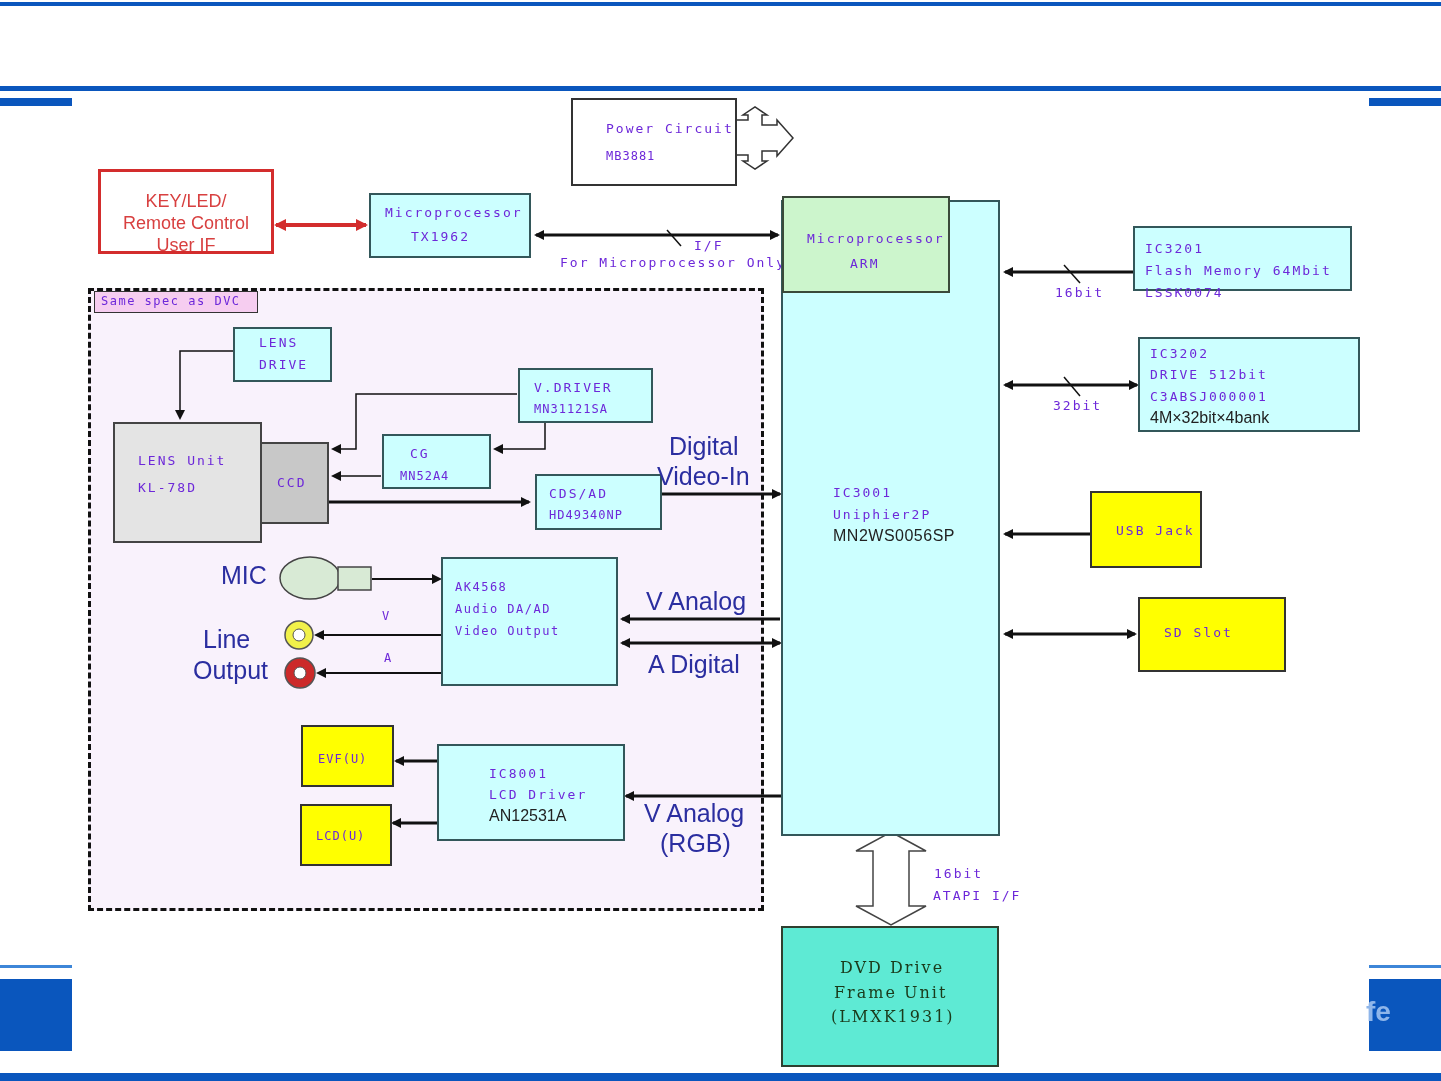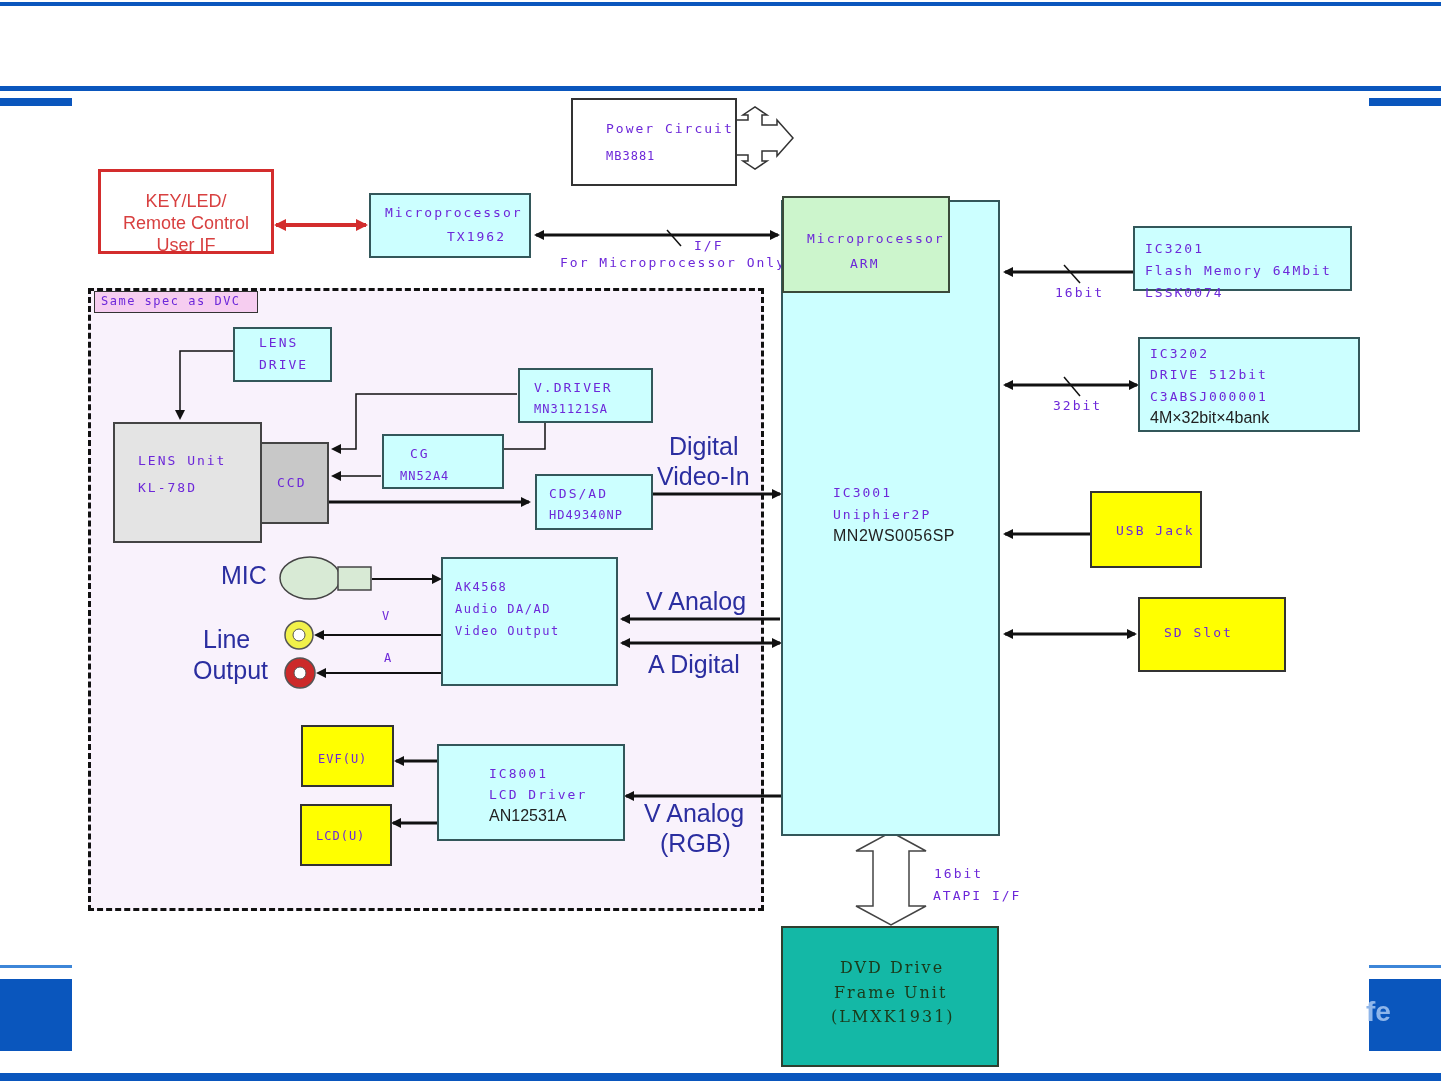--- a/index.html
+++ b/index.html
@@ -7,21 +7,21 @@
   .band { position: absolute; background: #0a56bd; }
   .band.light { background: #3d86d8; }
   .wm { position: absolute; left: 1366px; top: 996px; color: #8fb6ea; font: bold 28px "Liberation Sans", sans-serif; }
   svg.wires { position: absolute; left: 0; top: 0; }
   .box { position: absolute; box-sizing: border-box; border: 2px solid #333; }
   .cyan { background: #ccffff; border-color: #33575a; }
   .grey { background: #e4e4e4; border-color: #444; }
   .grey2 { background: #c8c8c8; border-color: #444; }
   .yellow { background: #ffff00; border-color: #333; }
   .green { background: #ccf5cc; border-color: #3a4a3a; }
-  .dgreen { background: #14b8a6; border-color: #2f3f2f; }
+  .dgreen { background: #5eead4; border-color: #2f3f2f; }
   .white { background: #ffffff; border-color: #333; }
   .red { background: #ffffff; border: 3px solid #d32d2d; }
   .mono { font-family: "DejaVu Sans Mono", monospace; font-size: 13px; letter-spacing: 2px; color: #6d28d9; }
   .serif { font-family: "DejaVu Serif", serif; font-size: 16px; letter-spacing: 2px; color: #1a3a1a; }
   .sans { font-family: "Liberation Sans", sans-serif; color: #2b2ea0; }
   .t { position: absolute; white-space: nowrap; }
   .redtxt { font-family: "Liberation Sans", sans-serif; font-size: 18px; color: #d84040; text-align: center; line-height: 22px; }
   .dvc { position: absolute; left: 88px; top: 288px; width: 676px; height: 623px; box-sizing: border-box; border: 3px dashed #111; background: #f9f2fc; }
   .dvc-tag { position: absolute; left: 94px; top: 291px; width: 164px; height: 22px; box-sizing: border-box; border: 1.5px solid #333; background: #f6cdf0; }
 </style>
@@ -106,21 +106,21 @@
 </svg>
 
 <div class="box red" style="left:98px;top:169px;width:176px;height:85px;">
   <div class="t redtxt" style="left:0;right:0;top:18px;">KEY/LED/</div>
   <div class="t redtxt" style="left:0;right:0;top:40px;">Remote Control</div>
   <div class="t redtxt" style="left:0;right:0;top:62px;">User IF</div>
 </div>
 
 <div class="box cyan" style="left:369px;top:193px;width:162px;height:65px;">
   <span class="t mono" style="left:14px;top:10px;">Microprocessor</span>
-  <span class="t mono" style="left:40px;top:34px;margin-left:36px;">TX1962</span>
+  <span class="t mono" style="left:40px;top:34px;">TX1962</span>
 </div>
 
 <div class="box white" style="left:571px;top:98px;width:166px;height:88px;">
   <span class="t mono" style="left:33px;top:21px;">Power Circuit</span>
   <span class="t mono" style="left:33px;top:49px;font-size:12px;letter-spacing:1px;">MB3881</span>
 </div>
 
 <span class="t mono" style="left:694px;top:238px;">I/F</span>
 <span class="t mono" style="left:560px;top:255px;">For Microprocessor Only</span>
 
@@ -175,26 +175,26 @@
 </div>
 <div class="box grey2" style="left:260px;top:442px;width:69px;height:82px;">
   <span class="t mono" style="left:15px;top:31px;">CCD</span>
 </div>
 
 <div class="box cyan" style="left:518px;top:368px;width:135px;height:55px;">
   <span class="t mono" style="left:14px;top:10px;">V.DRIVER</span>
   <span class="t mono" style="left:14px;top:32px;font-size:12px;letter-spacing:1px;">MN31121SA</span>
 </div>
 
-<div class="box cyan" style="left:382px;top:434px;width:122px;height:55px;">
+<div class="box cyan" style="left:382px;top:434px;width:109px;height:55px;">
   <span class="t mono" style="left:26px;top:10px;">CG</span>
   <span class="t mono" style="left:16px;top:33px;font-size:12px;letter-spacing:1px;">MN52A4</span>
 </div>
 
-<div class="box cyan" style="left:535px;top:474px;width:118px;height:56px;text-align:right;">
+<div class="box cyan" style="left:535px;top:474px;width:127px;height:56px;text-align:right;">
   <span class="t mono" style="left:12px;top:10px;">CDS/AD</span>
   <span class="t mono" style="left:12px;top:32px;font-size:12px;letter-spacing:1px;">HD49340NP</span>
 </div>
 
 <span class="t sans" style="left:669px;top:432px;font-size:25px;">Digital</span>
 <span class="t sans" style="left:657px;top:462px;font-size:25px;">Video-In</span>
 
 <span class="t sans" style="left:221px;top:561px;font-size:25px;">MIC</span>
 <span class="t sans" style="left:203px;top:625px;font-size:25px;">Line</span>
 <span class="t sans" style="left:193px;top:656px;font-size:25px;">Output</span>

